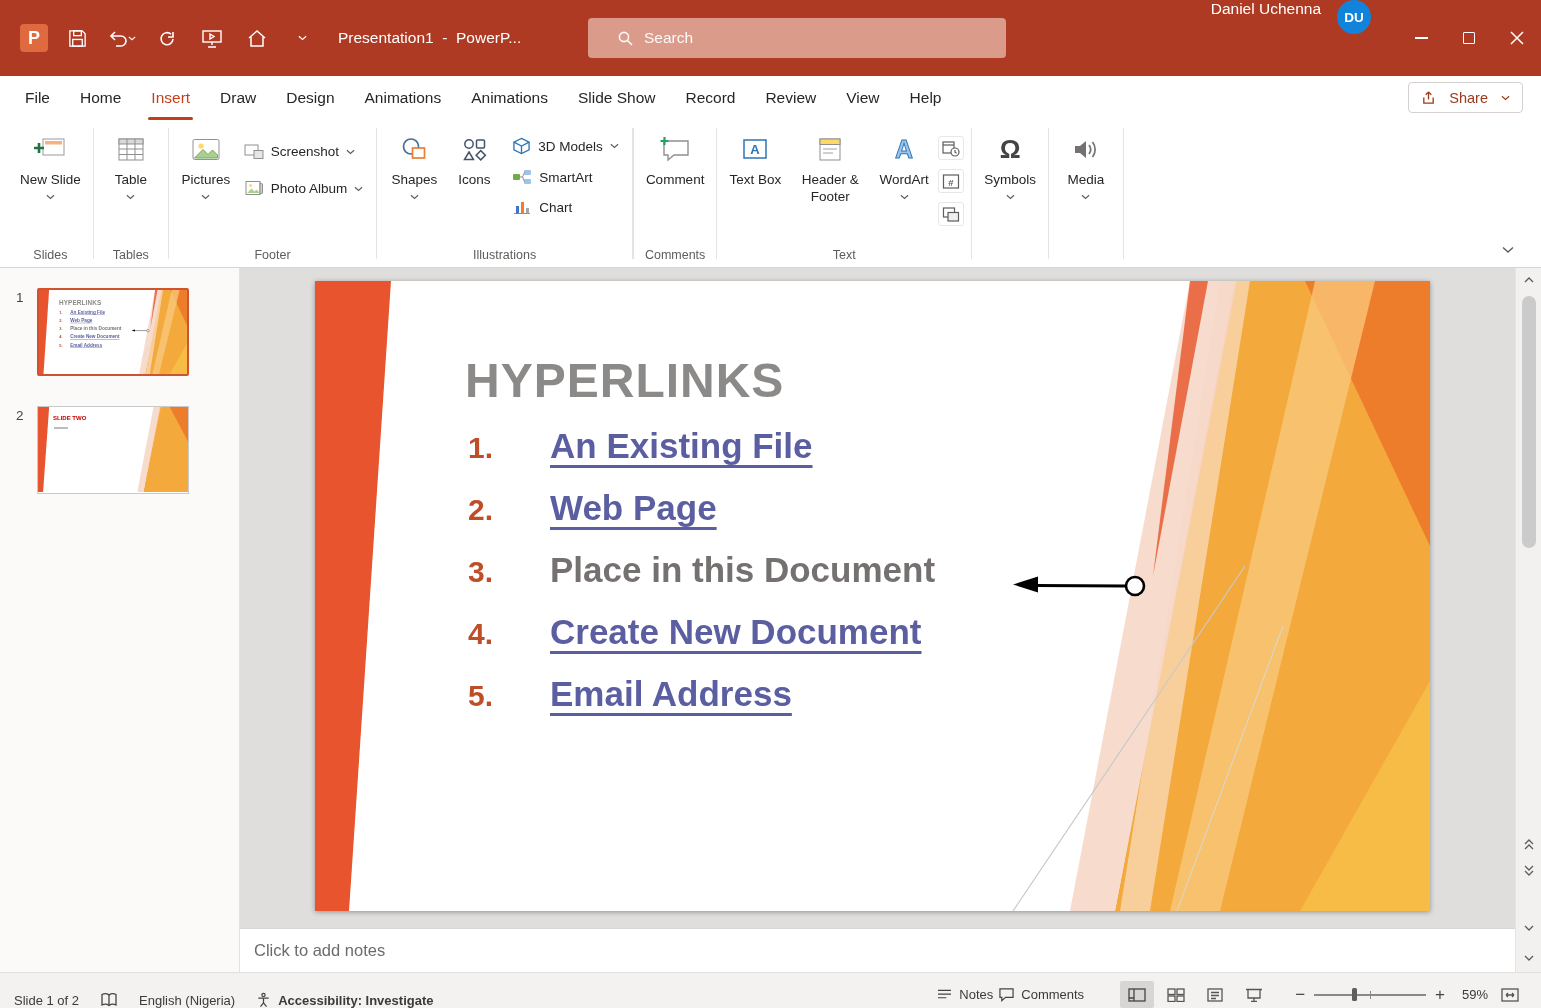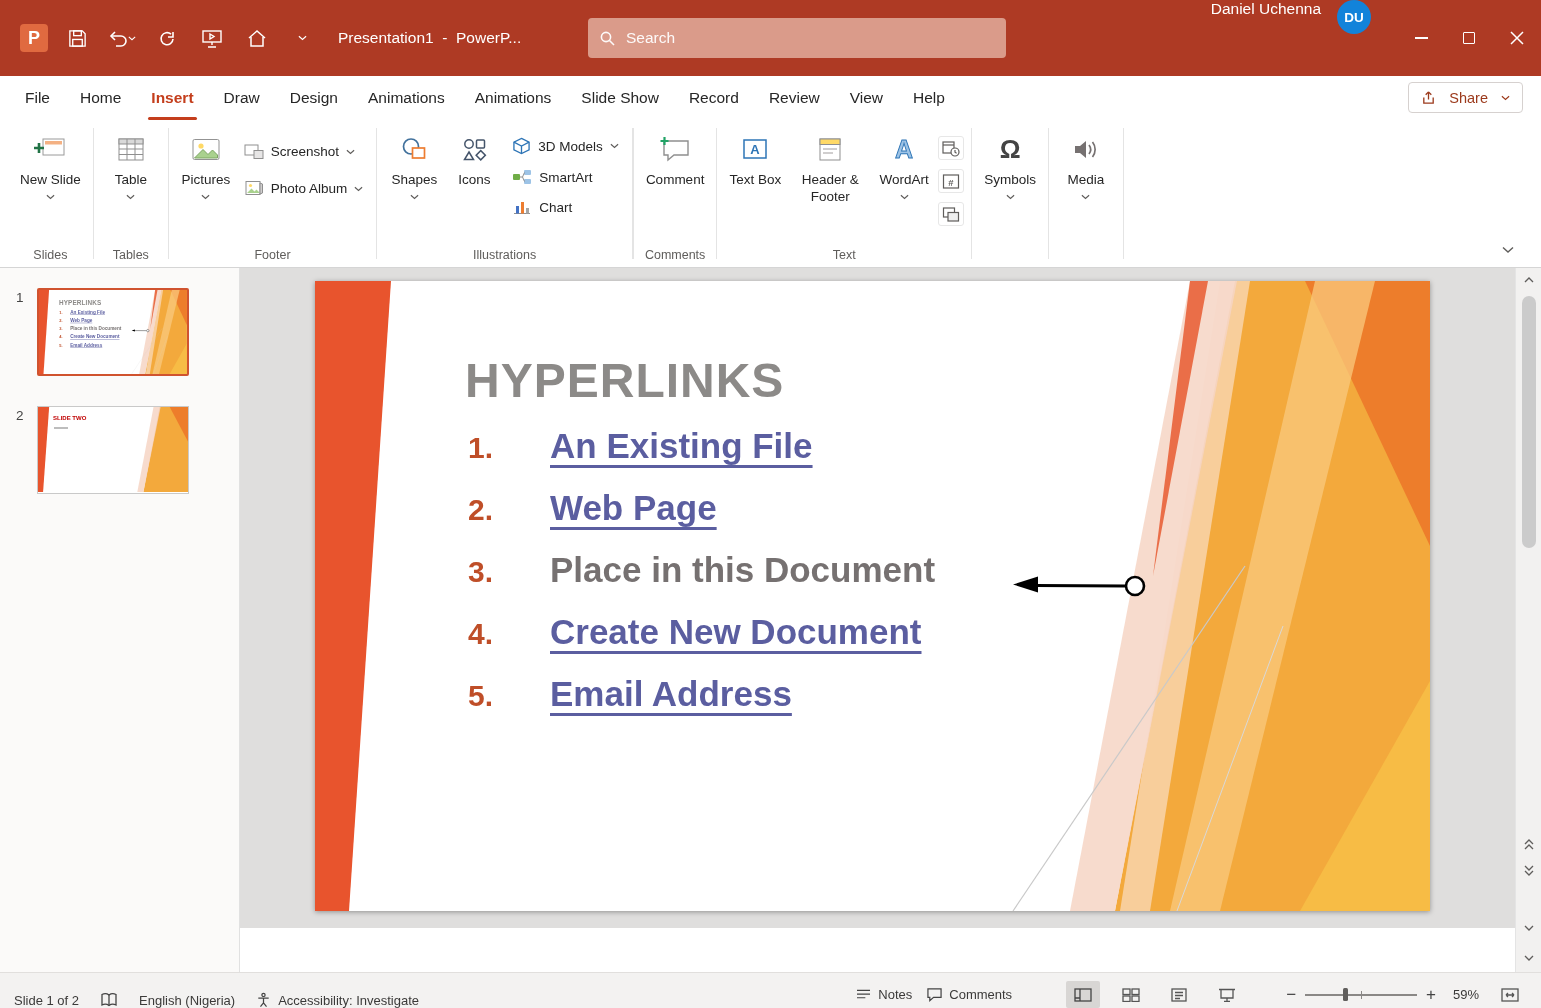--- a/index.html
+++ b/index.html
@@ -6,34 +6,34 @@
 html,body{font-family:"Liberation Sans",sans-serif}
 body{background:#888}
 .app{position:relative;width:1541px;height:1008px;background:#fff;overflow:hidden;cursor:default}
 
 
 .titlebar{position:absolute;left:0;top:0;width:100%;height:76px;background:var(--titlebar,#AE3A24);display:flex;align-items:center;color:#fff}
 .qat{display:flex;align-items:center;gap:13px;padding-left:20px}
 .qbtn{width:32px;height:32px;display:flex;align-items:center;justify-content:center;cursor:pointer;border-radius:3px}
 .logo{width:28px;height:28px;background:#E06A40;border-radius:4px;display:flex;align-items:center;justify-content:center;font-weight:bold;font-size:18px;color:#fff;cursor:pointer}
 .doc-title{margin-left:20px;font-size:15.5px;white-space:pre}
-.search{position:absolute;left:588px;top:18px;width:418px;height:40px;background:#DA9B8A;border-radius:4px;display:flex;align-items:center;padding-left:10px;gap:10px;cursor:text}
+.search{position:absolute;left:588px;top:18px;width:418px;height:40px;background:#DA9B8A;border-radius:4px;display:flex;align-items:center;padding-left:28px;gap:10px;cursor:text}
 .search input{background:transparent;border:none;outline:none;color:#fff;font-size:15.5px;width:330px;font-family:"Liberation Sans",sans-serif}
 .search input::placeholder{color:#fff;opacity:.95}
 .tb-right{position:absolute;right:0;top:0;height:76px;display:flex;align-items:flex-start}
 .user-name{font-size:15.5px;margin-right:16px}
 .avatar{width:34px;height:34px;border-radius:50%;background:var(--avatar_blue,#1283DA);color:#fff;font-size:13.5px;font-weight:bold;display:flex;align-items:center;justify-content:center;cursor:pointer;margin-right:26px}
 .winbtn{width:48px;height:76px;display:flex;align-items:center;justify-content:center;cursor:pointer}
 .min-glyph{width:13px;height:2px;background:#fff}
 .max-glyph{width:12px;height:12px;border:1.5px solid #fff;border-radius:1px}
 
 
 .menubar{position:absolute;left:0;top:76px;width:100%;height:44px;background:#fff;display:flex;align-items:flex-start;padding:0 10px}
 .mtab{padding:0 15px;font-size:15.5px;color:#262626;height:44px;line-height:44px;position:relative;cursor:pointer;white-space:nowrap}
-.mtab.active{color:var(--accent,#C43E1C);font-weight:bold}
+.mtab.active{color:var(--accent,#C43E1C);font-weight:normal}
 .mtab.active::after{content:"";position:absolute;left:12px;right:12px;bottom:0;height:3px;background:var(--accent,#C43E1C);border-radius:2px}
 .share{position:absolute;right:18px;top:82px;height:31px;border:1px solid #d6d1cf;border-radius:4px;display:flex;align-items:center;gap:13px;padding:0 12px;background:#fff;color:#9C3A1C;font-size:14.5px;cursor:pointer}
 
 
 .ribbon{position:absolute;left:0;top:120px;width:100%;height:148px;background:#fff;border-bottom:1px solid #D5D5D5;display:flex;align-items:stretch;padding:2px 0 0 8px}
 .rgroup{position:relative;display:flex;align-items:flex-start;padding:4px 7px 24px}
 .glabel{position:absolute;bottom:5px;left:0;right:0;text-align:center;font-size:12.5px;color:#5F5D5B}
 .rsep{width:1px;background:#E4E4E4;margin:6px 0 8px}
 .bigbtn{display:flex;flex-direction:column;align-items:center;min-width:60px;padding:5px 5px 2px;border-radius:4px;cursor:pointer;gap:5px}
 .bicon{height:36px;display:flex;align-items:center;justify-content:center}
@@ -72,21 +72,21 @@
 
 .vscroll{position:absolute;right:0;top:268px;width:26px;bottom:36px;background:#F2F1F0;border-left:1px solid #E4E4E4}
 .sarr{position:absolute;left:0;width:26px;height:20px;display:flex;align-items:center;justify-content:center;cursor:pointer;color:#5f5d5b}
 .sthumb{position:absolute;left:6px;width:14px;top:28px;height:252px;background:#CBCBCB;border-radius:7px;cursor:grab}
 
 .notes{position:absolute;left:240px;right:26px;top:928px;height:44px;background:#fff;border-top:1px solid #D8D8D8;display:flex;align-items:center;padding-left:14px;font-size:16.5px;color:#6B6B6B;cursor:text}
 
 
 .statusbar{position:absolute;left:0;bottom:0;width:100%;height:36px;background:#F3F2F1;border-top:1px solid #E1DFDD;display:flex;align-items:flex-end;font-size:13px;color:#3B3A39;padding:0 14px;gap:20px}
 .sb-item{display:flex;align-items:center;gap:6px;cursor:pointer;white-space:nowrap}
-.sb-right{margin-left:auto;display:flex;align-items:center;gap:14px}
+.sb-right{margin-left:auto;display:flex;align-items:center;gap:5px}
 .vbtn{width:34px;height:27px;display:flex;align-items:center;justify-content:center;border-radius:2px;cursor:pointer}
 .vbtn.sel{background:#D8D6D4}
 .zoomwrap{display:flex;align-items:center;gap:9px}
 .ztrack{position:relative;width:112px;height:2px;background:#8A8886}
 .znotch{position:absolute;left:50%;top:-3px;width:1px;height:8px;background:#8A8886}
 .zthumb{position:absolute;left:38px;top:-5.5px;width:5px;height:13px;background:#605E5C;border-radius:1.5px;cursor:grab}
 .zbtn{font-size:17px;color:#444;cursor:pointer;line-height:1}
 .zpct{font-size:13px;width:34px;text-align:right;cursor:pointer}
 </style>
 </head>
@@ -578,40 +578,43 @@
           <path d="M1 1l4 4 4-4" fill="none" stroke="#5F5D5B" stroke-width="1.3"></path>
         </svg>
     </div>
     <div class="sarr" style="bottom:4px">
       <svg width="10" height="6" viewBox="0 0 10 6">
           <path d="M1 1l4 4 4-4" fill="none" stroke="#5F5D5B" stroke-width="1.3"></path>
         </svg>
     </div>
   </div>
 
+  <div class="notes">
+    <span>Click to add notes</span>
+  </div>
 
   <div class="statusbar">
     <div class="sb-item">
         <span>Slide 1 of 2</span>
       </div>
     <div class="sb-item">
       <svg width="20" height="16" viewBox="0 0 20 16" fill="none" stroke="#444" stroke-width="1.3">
           <path d="M10 3C8 1.5 5 1.5 3 2.5V13c2-1 5-1 7 .5 2-1.5 5-1.5 7-.5V2.5c-2-1-5-1-7 .5z"></path>
           <path d="M10 3v10.5"></path>
         </svg>
     </div>
     <div class="sb-item">
         <span>English (Nigeria)</span>
       </div>
     <div class="sb-item">
       <svg width="17" height="16" viewBox="0 0 18 16" fill="none" stroke="#444" stroke-width="1.3">
           <circle cx="9" cy="2.6" r="1.7"></circle>
           <path d="M3.5 6h11M9 6v5M9 11l-3.2 4M9 11l3.2 4"></path>
         </svg>
-      <span style="font-weight:normal">Accessibility: Investigate</span>
+      <span style="font-weight:bold">Accessibility: Investigate</span>
     </div>
 
     <div class="sb-right">
       <div class="sb-item">
         <svg width="17" height="13" viewBox="0 0 18 14" fill="none" stroke="#444" stroke-width="1.3">
             <path d="M2 2.5h14M2 6.5h14M2 10.5h9"></path>
           </svg>
         <span>Notes</span>
       </div>
       <div class="sb-item">

